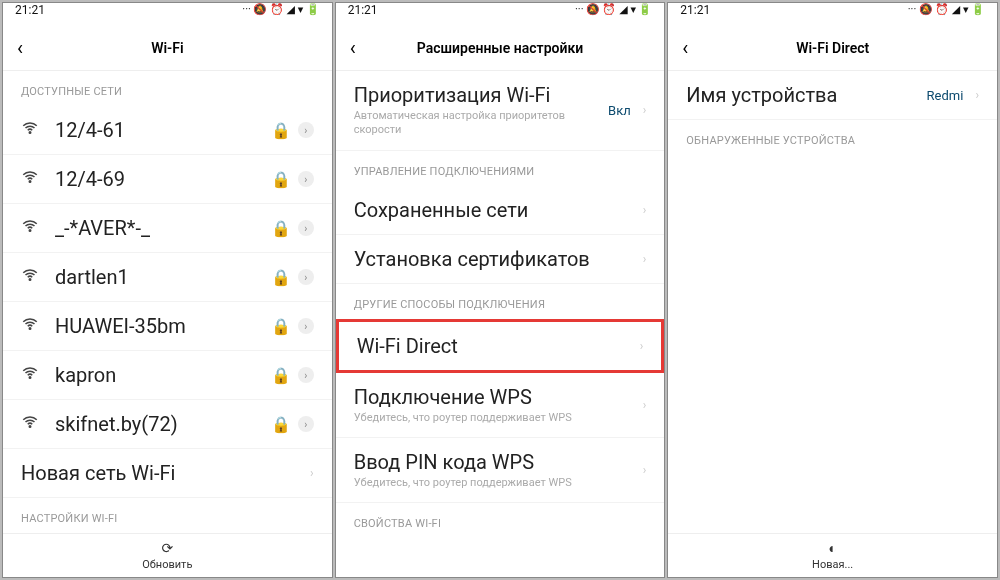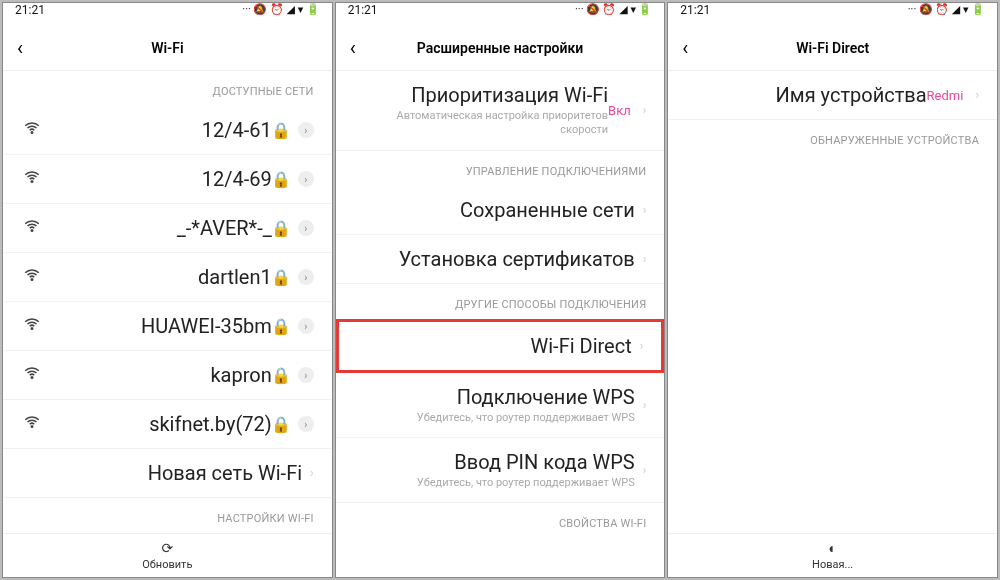--- a/index.html
+++ b/index.html
@@ -39,21 +39,21 @@
       height: 46px;
       border-bottom: 1px solid #eee;
     }
     .titlebar .back {
       position: absolute;
       left: 14px;
       font-size: 20px;
       cursor: pointer;
     }
     .titlebar h1 { font-size: 14px; font-weight: 600; }
-    .scroll { flex: 1; overflow-y: auto; text-align: right; }
+    .scroll { flex: 1; overflow-y: auto; }
     .section-h {
       font-size: 11px;
       color: #999;
       padding: 14px 18px 8px;
       text-transform: uppercase;
       letter-spacing: 0.2px;
     }
     .row {
       display: flex;
       align-items: center;
@@ -66,21 +66,21 @@
     .row .label { flex: 1; font-size: 20px; color: #222; }
     .row .sub { font-size: 11px; color: #aaa; margin-top: 2px; line-height: 1.3; }
     .row .labelcol { flex: 1; display: flex; flex-direction: column; }
     .row .lock { color: #888; margin-right: 6px; }
     .row .chev {
       width: 16px; height: 16px; border-radius: 50%;
       background: #eee; color: #888; font-size: 10px;
       display: flex; align-items: center; justify-content: center;
     }
     .row .chev-plain { color: #ccc; font-size: 12px; margin-left: 8px; }
-    .row .val { color: #ec4899; font-size: 13px; margin-right: 4px; }
+    .row .val { color: #0c4a6e; font-size: 13px; margin-right: 4px; }
     .highlight { border: 3px solid #e53935; }
     .footer {
       border-top: 1px solid #eee;
       padding: 6px 0;
       display: flex; flex-direction: column; align-items: center;
       font-size: 11px; color: #333;
     }
     .footer .ic { font-size: 14px; margin-bottom: 2px; }
     .toggle {
       width: 38px; height: 18px; border-radius: 9px;

